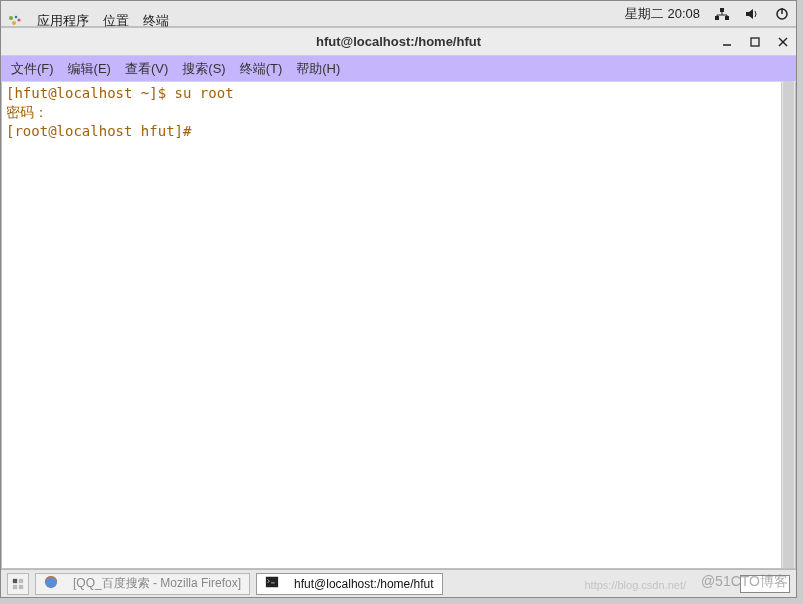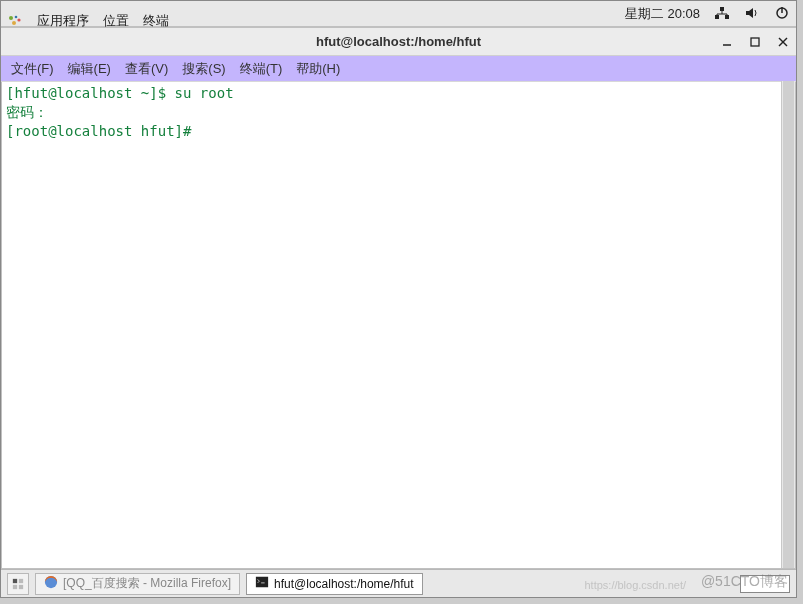--- a/index.html
+++ b/index.html
@@ -25,21 +25,21 @@
       background: #e8e8e8;
       border-bottom: 1px solid #c0c0c0;
       display: flex;
       align-items: center;
       padding: 0 6px;
       font-size: 13px;
       color: #222;
     }
     .top-panel .left { display: flex; gap: 14px; align-items: center; margin-top: 15px; }
     .top-panel .spacer { flex: 1; }
-    .top-panel .right { display: flex; gap: 14px; align-items: flex-start; }
+    .top-panel .right { display: flex; gap: 14px; align-items: center; }
     .top-panel .app-icon { width: 16px; height: 16px; display:inline-block; }
     .menu-item { cursor: default; }
     .tray-icon { width: 16px; height: 16px; display:inline-flex; align-items:center; justify-content:center; }
     
     .window {
       position: absolute;
       top: 26px;
       left: 0;
       right: 0;
       bottom: 28px;
@@ -83,21 +83,21 @@
       border-bottom: 1px solid #d8d8d8;
       background: #c4b5fd;
       color: #333;
     }
     .term-body {
       flex: 1;
       background: #ffffff;
       font-family: "DejaVu Sans Mono", "Consolas", monospace;
       font-size: 14px;
       padding: 2px 4px;
-      color: #15803d;
+      color: #a16207;
       line-height: 1.35;
       white-space: pre;
       position: relative;
       border: 1px solid #c0c0c0;
       border-top: none;
       margin: 0;
     }
     .term-scrollbar {
       position: absolute;
       right: 1px;
@@ -122,21 +122,21 @@
       border-top: 1px solid #b8b8b8;
       display: flex;
       align-items: center;
       gap: 6px;
       padding: 0 6px;
     }
     .task-btn {
       height: 22px;
       display: flex;
       align-items: center;
-      gap: 5px;
+      gap: 15px;
       padding: 0 8px;
       border: 1px solid #b8b8b8;
       background: #f2f2f2;
       font-size: 12px;
       color: #444;
     }
     .task-btn.active {
       background: #ffffff;
       border: 1px solid #999;
       color: #111;

